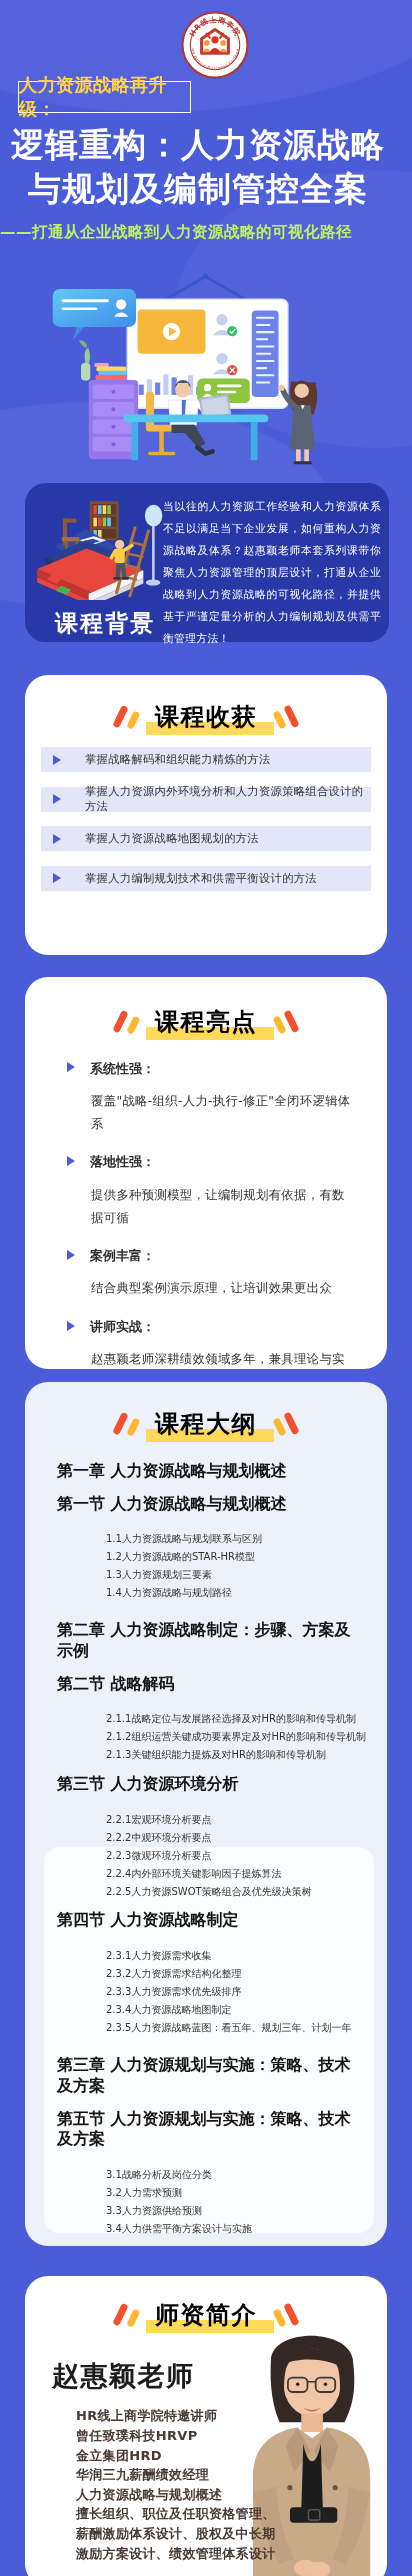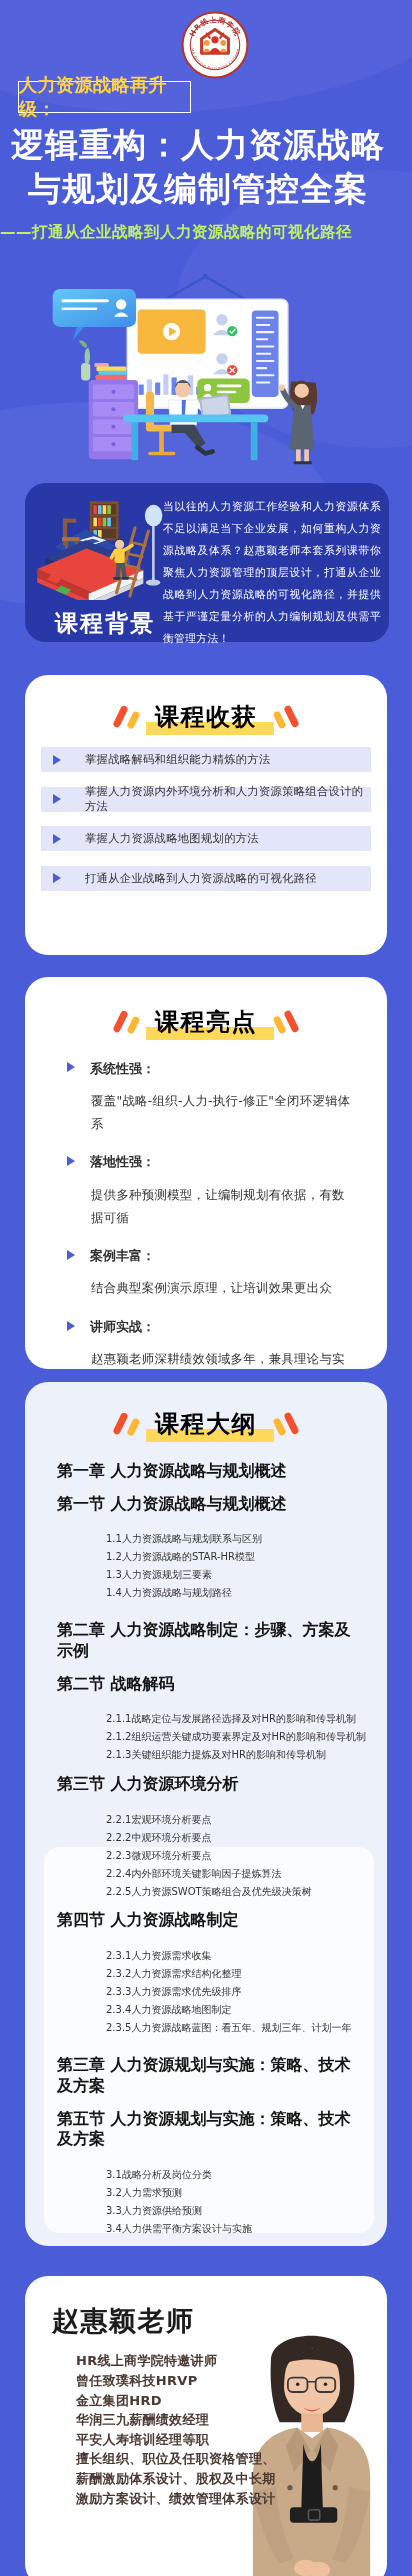--- a/index.html
+++ b/index.html
@@ -321,21 +321,21 @@
     <div class="gain">
         <span>掌握战略解码和组织能力精炼的方法</span>
       </div>
     <div class="gain">
         <span>掌握人力资源内外环境分析和人力资源策略组合设计的方法</span>
       </div>
     <div class="gain">
         <span>掌握人力资源战略地图规划的方法</span>
       </div>
     <div class="gain">
-        <span>打通从企业战略到人力资源战略的可视化路径</span>
+        <span>掌握人力编制规划技术和供需平衡设计的方法</span>
       </div>
   </div>
 
   <div class="card" id="hl-card">
     <div class="sec-head">
       <div class="marks left">
         <div class="mark m-red"></div>
           <div class="mark m-yel short"></div>
       </div>
       <div class="sec-title">课程亮点</div>
@@ -437,27 +437,38 @@
       <path d="M138 236 C146 282 164 282 172 236 L176 366 L134 366 Z" fill="#1d1c1c"></path>
       <rect x="112" y="360" width="92" height="30" rx="7" fill="#1f1f1f"></rect>
       <rect x="148" y="365" width="22" height="20" rx="4" fill="none" stroke="#565656" stroke-width="3"></rect>
       <circle cx="112" cy="322" r="5" fill="#6b5844"></circle>
         <circle cx="200" cy="322" r="5" fill="#6b5844"></circle>
       <path d="M40 330 C52 390 70 440 92 470 L120 460 C100 420 88 370 86 320 Z" fill="#bfa081"></path>
       <path d="M268 330 C258 390 242 440 220 470 L194 460 C212 420 224 370 226 320 Z" fill="#bfa081"></path>
       <ellipse cx="142" cy="478" rx="22" ry="16" fill="#eec09e"></ellipse>
       <ellipse cx="168" cy="482" rx="22" ry="16" fill="#eec09e"></ellipse>
     </svg>
+    <div class="sec-head">
+      <div class="marks left">
+        <div class="mark m-red"></div>
+          <div class="mark m-yel short"></div>
+      </div>
+      <div class="sec-title">师资简介</div>
+      <div class="marks right">
+        <div class="mark m-yel short"></div>
+          <div class="mark m-red"></div>
+      </div>
+    </div>
     <div id="teacher-name">赵惠颖老师</div>
     <div class="t-lines">
       <div class="t-line">HR线上商学院特邀讲师</div>
       <div class="t-line">曾任致璞科技HRVP</div>
       <div class="t-line">金立集团HRD</div>
       <div class="t-line">华润三九薪酬绩效经理</div>
-      <div class="t-line">平安人寿培训经理等职</div>
+      <div class="t-line">人力资源战略与规划概述</div>
       <div class="t-line">擅长组织、职位及任职资格管理、</div>
       <div class="t-line">薪酬激励体系设计、股权及中长期</div>
       <div class="t-line">激励方案设计、绩效管理体系设计</div>
     </div>
   </div>
 
 </div>
 
 
 </body></html>

